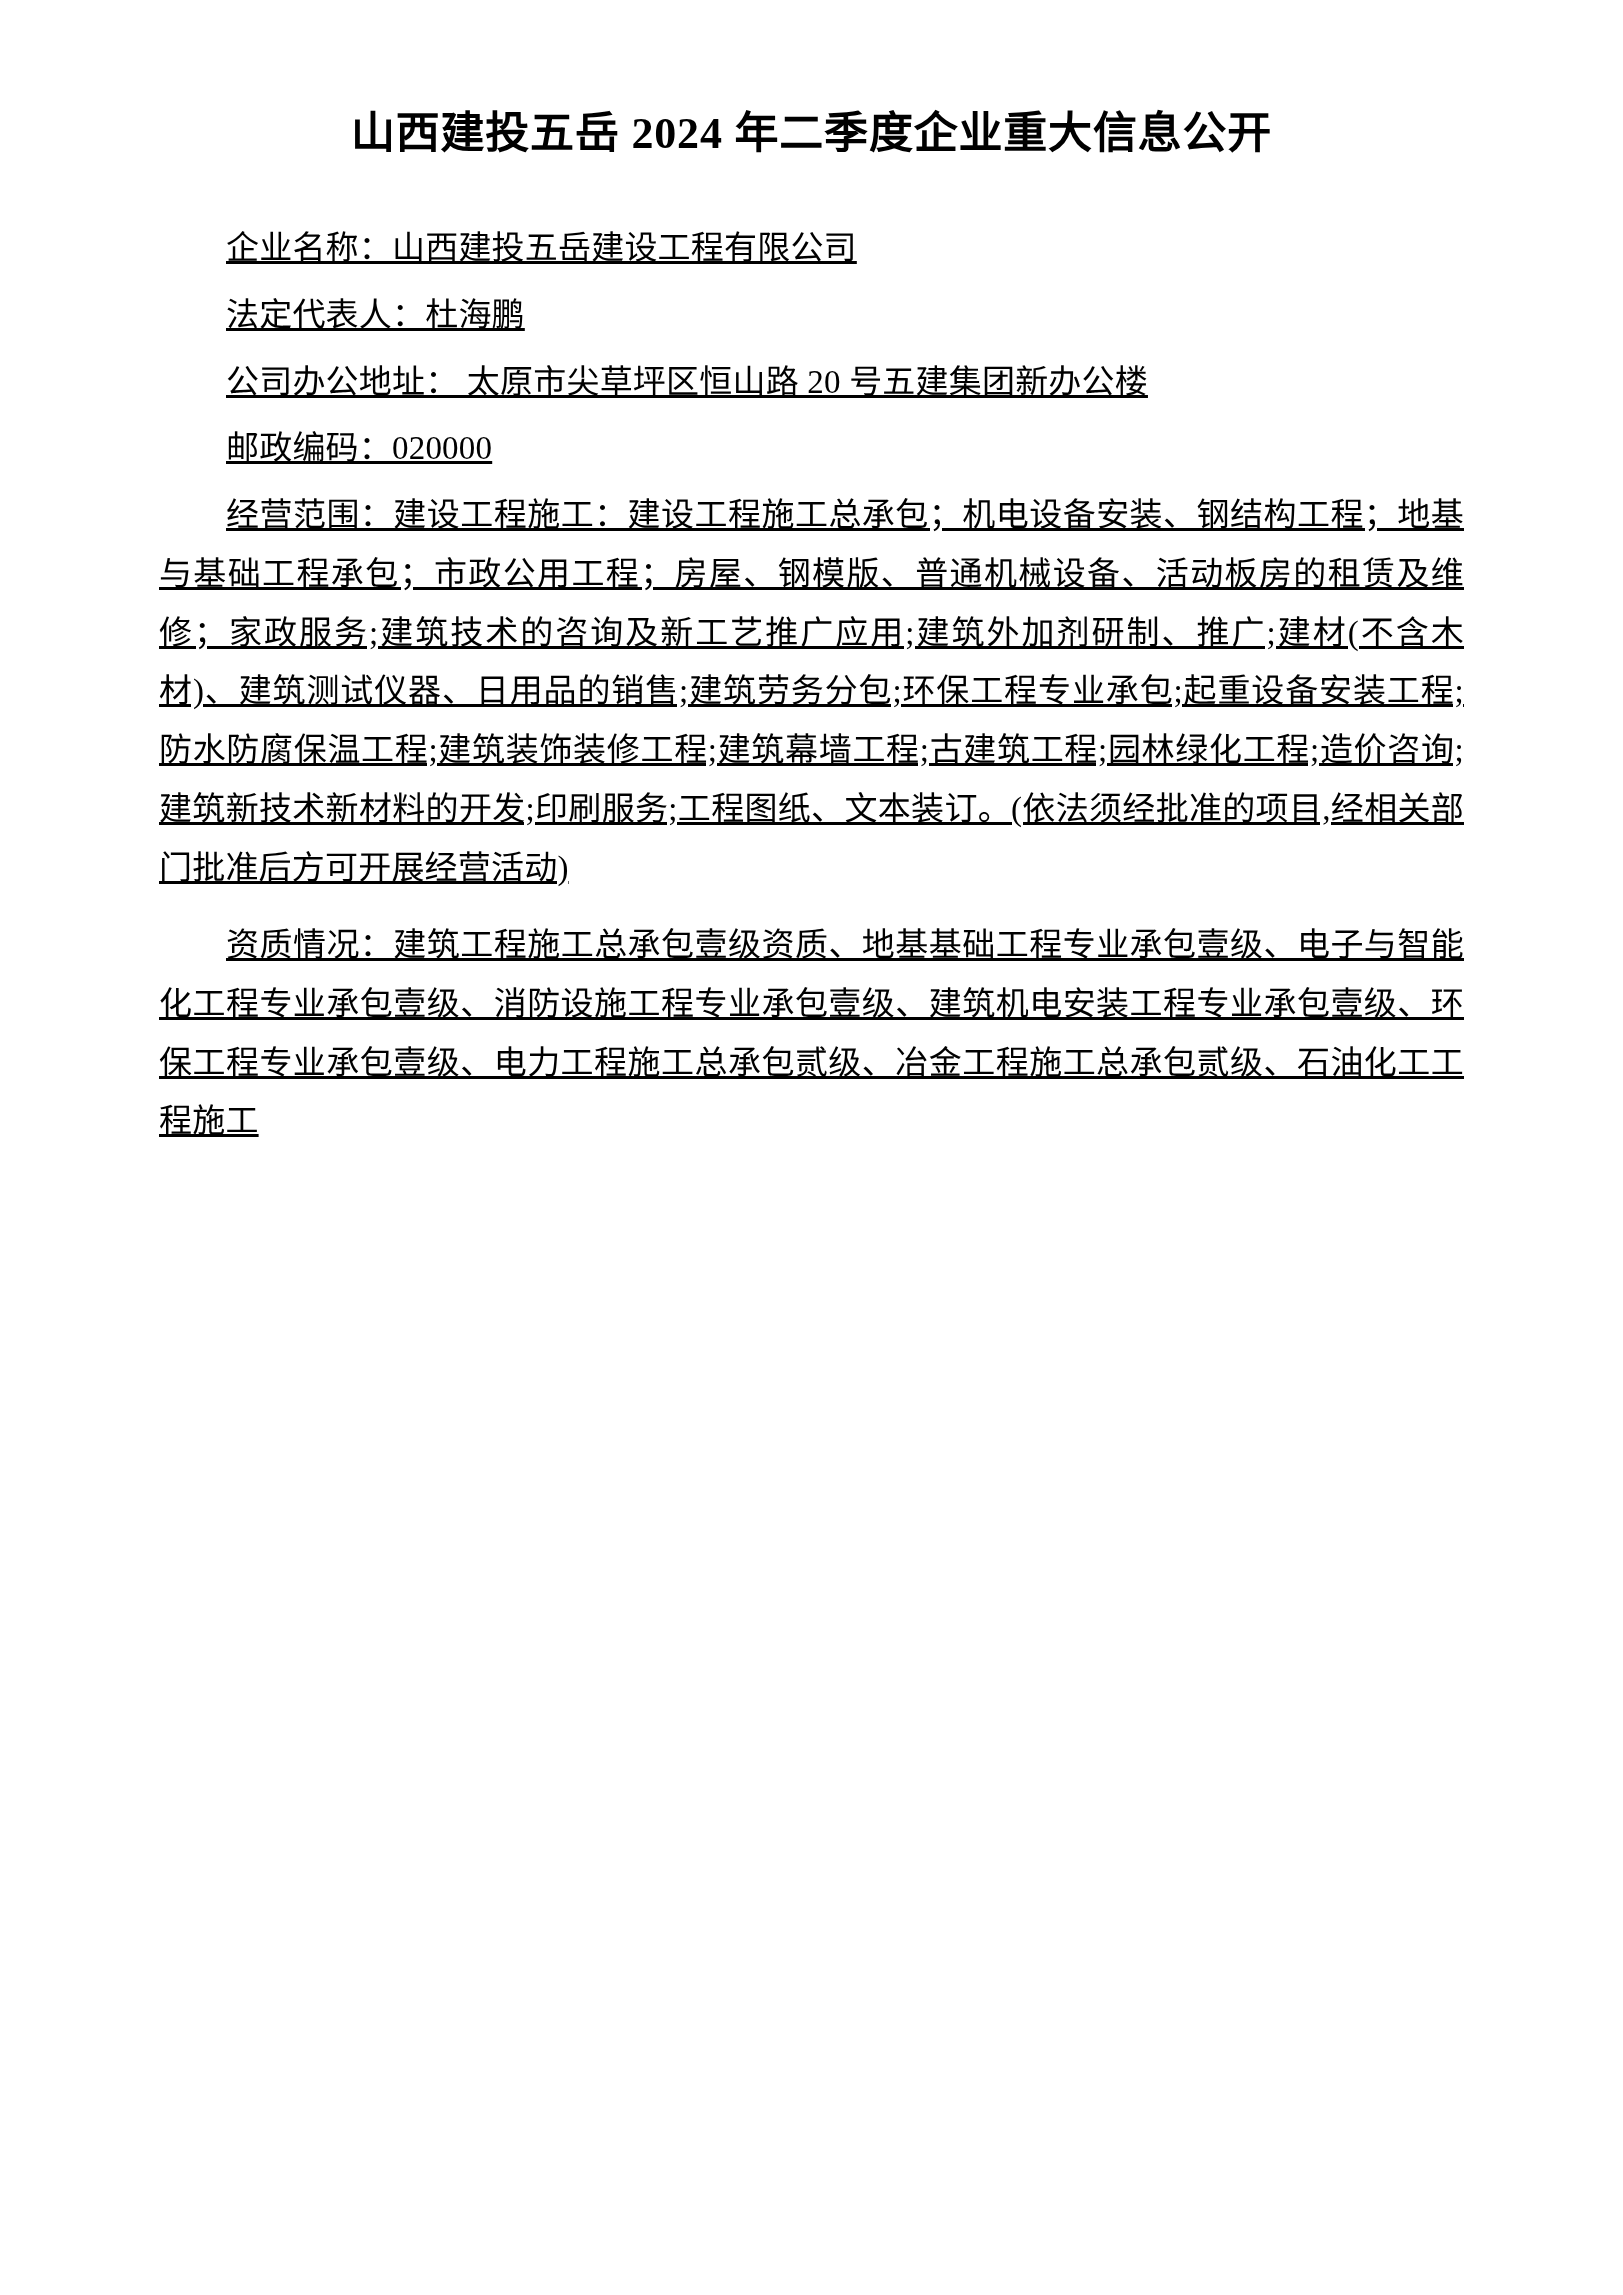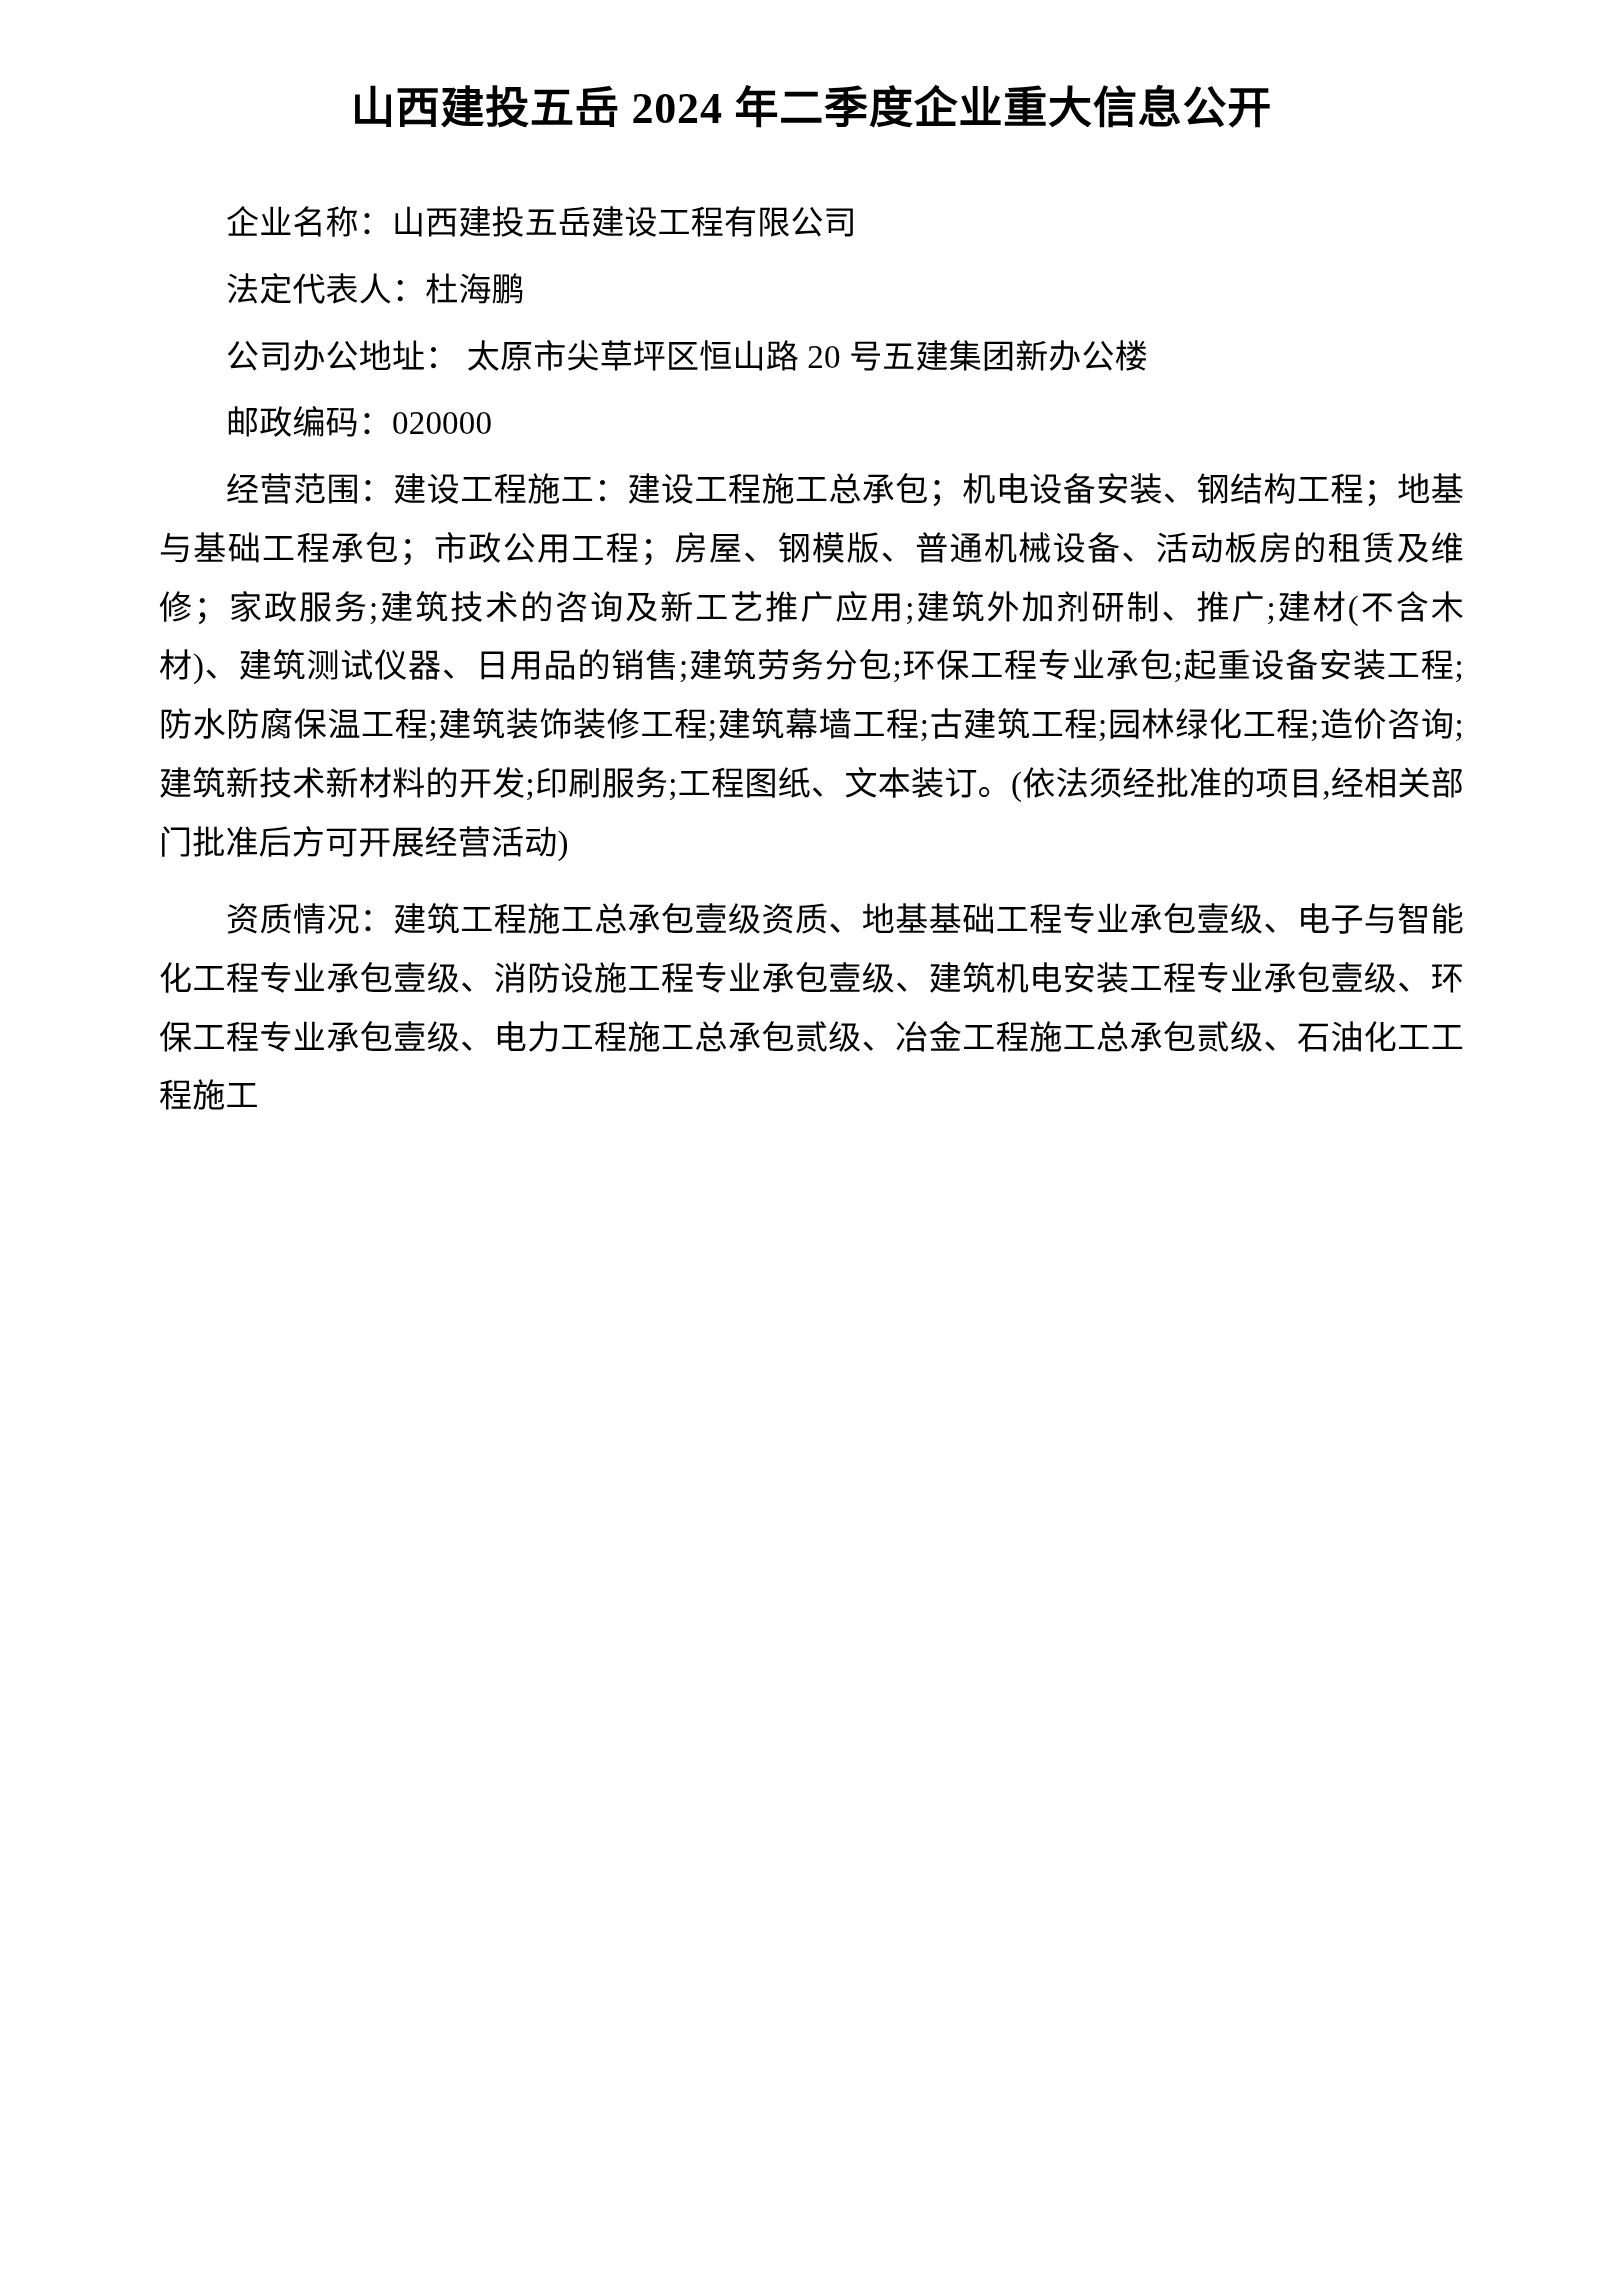--- a/index.html
+++ b/index.html
@@ -12,21 +12,21 @@
     height: 2295px;
     font-family: "Liberation Serif", "DejaVu Serif", serif;
     color: #000000;
     -webkit-font-smoothing: antialiased;
   }
   .page {
     position: relative;
     width: 1623px;
     height: 2295px;
     box-sizing: border-box;
-    padding: 80px 159px 0 159px;
+    padding: 105px 159px 0 159px;
     background: #ffffff;
     overflow: hidden;
   }
   .doc-title {
     font-size: 44px;
     font-weight: bold;
     text-align: center;
     letter-spacing: 0.8px;
     margin: 0 0 57px 0;
     line-height: 1.3;
@@ -42,20 +42,21 @@
   .para {
     font-size: 33px;
     line-height: 1.78;
     margin: 0 0 8px 0;
     text-align: justify;
     text-justify: inter-ideograph;
     letter-spacing: 0.2px;
   }
   .para.indent {
     text-indent: 67px;
+    text-decoration: underline;
   }
   .spacer-sm { height: 11px; }
 </style>
 </head>
 <body>
 
 <div class="page">
 
   <h1 class="doc-title">山西建投五岳 2024 年二季度企业重大信息公开</h1>
 

